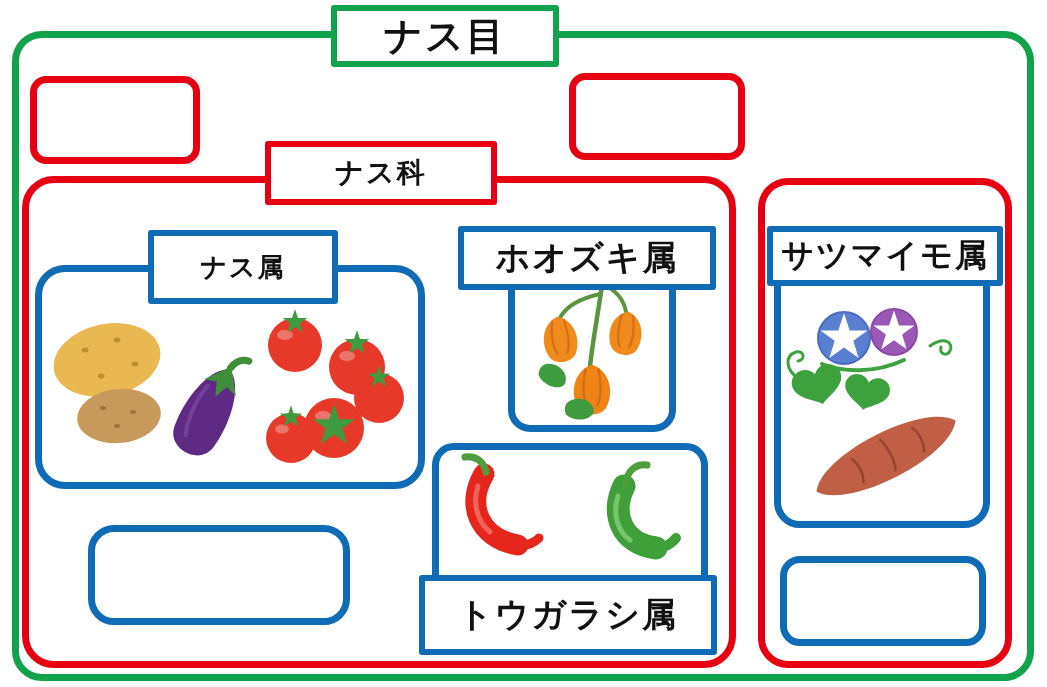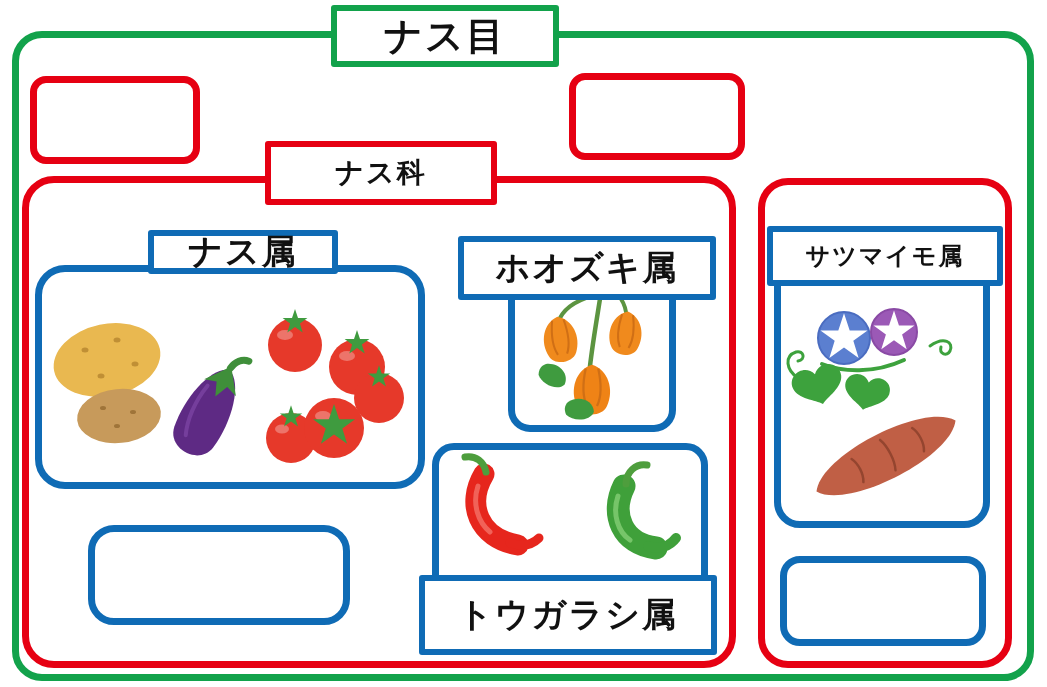--- a/index.html
+++ b/index.html
@@ -48,34 +48,34 @@
   [data-name="family-box"]   { left:22px;  top:176px; width:714px; height:492px;
                               border:7px solid var(--red); border-radius:32px; }
   [data-name="family-label"] { left:265px; top:141px; width:232px; height:64px;
                               border:6px solid var(--red); font-size:28px; }
   [data-name="family-box-right"] { left:758px; top:178px; width:254px; height:490px;
                               border:7px solid var(--red); border-radius:30px; }
 
   
   [data-name="genus-box-solanum"]    { left:35px;  top:265px; width:390px; height:224px;
                               border:7px solid var(--blue); border-radius:30px; }
-  [data-name="genus-label-solanum"]  { left:148px; top:230px; width:190px; height:44px;
-                              border:6px solid var(--blue); font-size:34px; }
-  [data-name="genus-label-physalis"] { left:458px; top:236px; width:258px; height:64px;
+  [data-name="genus-label-solanum"]  { left:148px; top:230px; width:190px; height:74px;
+                              border:6px solid var(--blue); font-size:26px; }
+  [data-name="genus-label-physalis"] { left:458px; top:226px; width:258px; height:64px;
                               border:6px solid var(--blue); font-size:34px; }
   [data-name="genus-box-physalis"]   { left:508px; top:258px; width:168px; height:174px;
                               border:7px solid var(--blue); border-radius:22px; }
   [data-name="genus-box-capsicum"]   { left:432px; top:443px; width:276px; height:186px;
                               border:7px solid var(--blue); border-radius:22px; }
   [data-name="genus-label-capsicum"] { left:419px; top:575px; width:298px; height:80px;
                               border:6px solid var(--blue); font-size:34px; }
   [data-name="empty-genus-box-left"] { left:88px;  top:525px; width:262px; height:100px;
                               border:7px solid var(--blue); border-radius:26px; }
   [data-name="genus-label-ipomoea"]  { left:767px; top:226px; width:236px; height:60px;
-                              border:6px solid var(--blue); font-size:24px; }
+                              border:6px solid var(--blue); font-size:32px; }
   [data-name="genus-box-ipomoea"]    { left:774px; top:256px; width:216px; height:272px;
                               border:7px solid var(--blue); border-radius:26px; }
   [data-name="empty-genus-box-right"]{ left:780px; top:556px; width:206px; height:90px;
                               border:7px solid var(--blue); border-radius:20px; }
 
   
   [data-name="solanum-illustration"]  { left:45px;  top:298px; width:368px; height:182px; }
   [data-name="physalis-illustration"] { left:520px; top:270px; width:144px; height:156px; }
   [data-name="capsicum-illustration"] { left:446px; top:452px; width:248px; height:120px; }
   [data-name="ipomoea-illustration"]  { left:782px; top:294px; width:200px; height:226px; }

